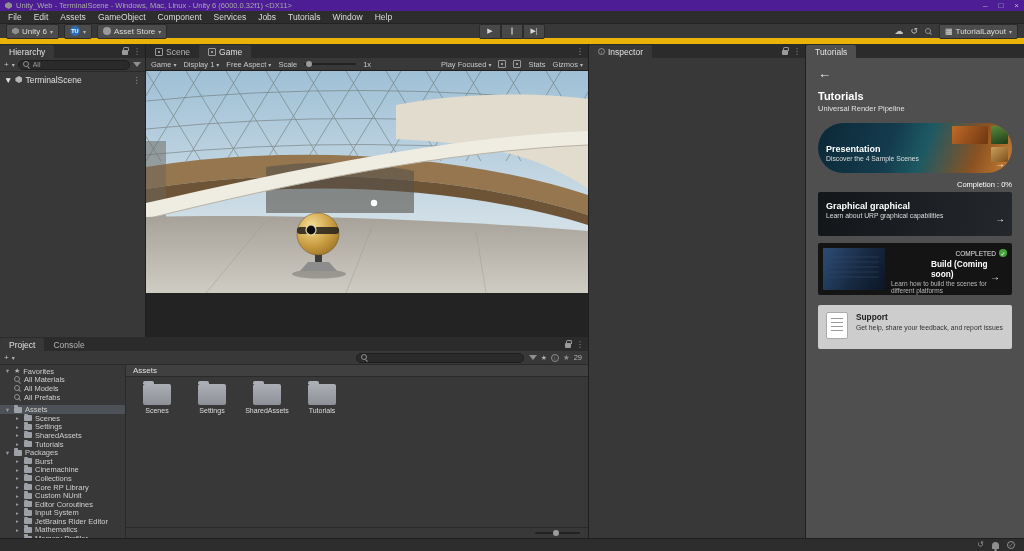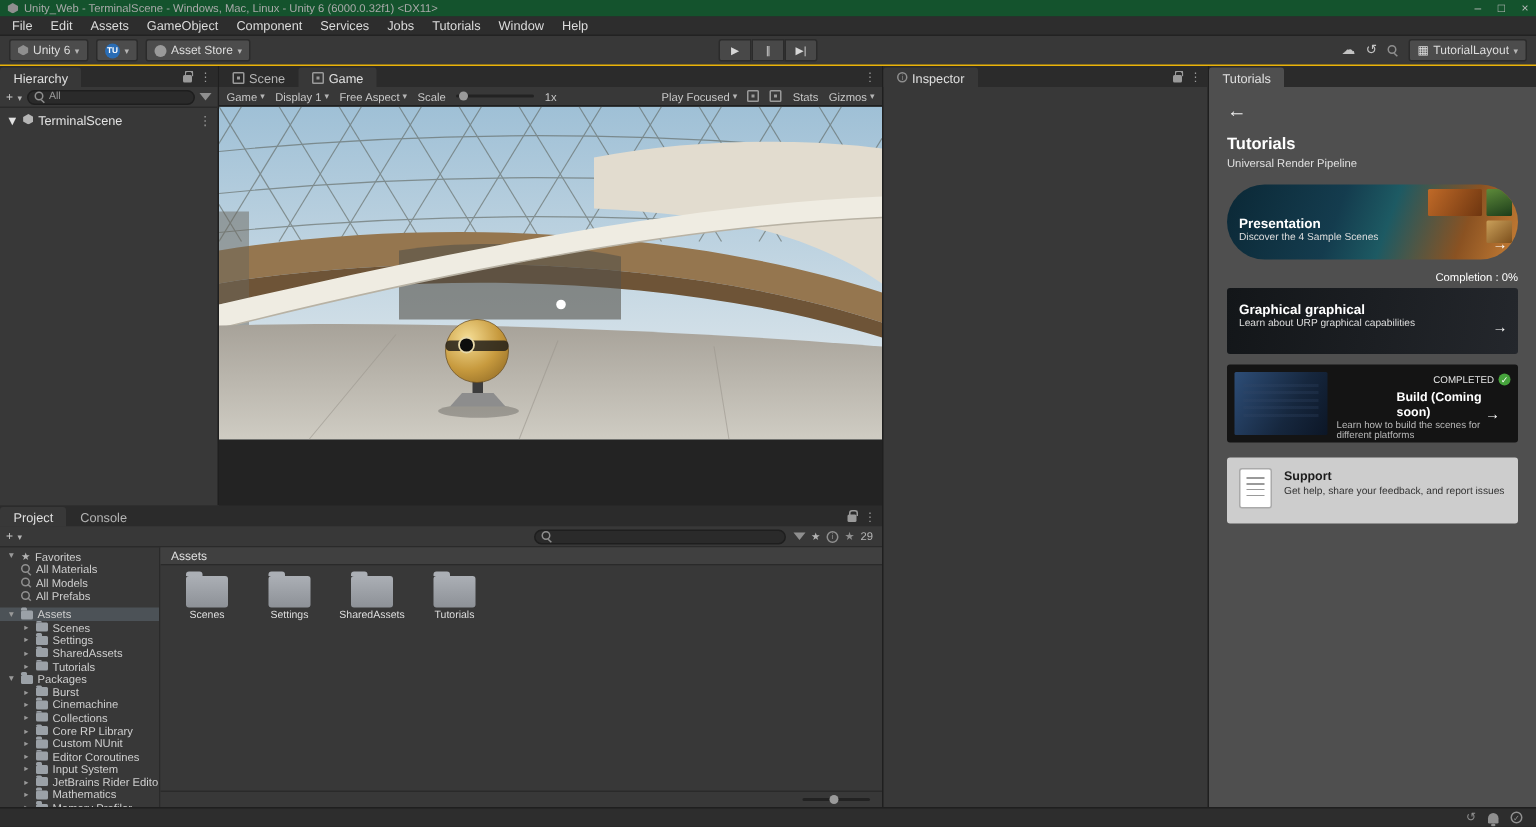--- a/index.html
+++ b/index.html
@@ -1,28 +1,28 @@
 <!DOCTYPE html>
 <html><head>
 <meta charset="utf-8">
 <style>
   *{margin:0;padding:0;box-sizing:border-box;font-family:"Liberation Sans",sans-serif;}
   html,body{width:1024px;height:551px;overflow:hidden;background:#282828;color:#ccc;}
 
   
-  .titlebar{height:11px;background:#14532d;display:flex;align-items:center;padding:0 5px;font-size:7.5px;color:#a9a9a9;}
+  .titlebar{height:11px;background:#4c1d95;display:flex;align-items:center;padding:0 5px;font-size:7.5px;color:#a9a9a9;}
   .app-logo{width:7px;height:7px;background:#8f8f8f;clip-path:polygon(50% 0,100% 28%,100% 72%,50% 100%,0 72%,0 28%);margin-right:4px;flex:none;}
   .win-controls{margin-left:auto;display:flex;gap:11px;font-size:8px;color:#bdbdbd;align-items:center;}
 
   
   .menubar{height:13px;background:#2d2d2d;border-bottom:1px solid #222;display:flex;align-items:center;font-size:8.5px;color:#dcdcdc;padding-left:2px;}
   .menu-item{padding:0 6px;line-height:13px;cursor:default;}
 
   
-  .toolbar{height:20px;background:#383838;border-bottom:1px solid #eab308;display:flex;align-items:center;padding:0 6px;position:relative;}
+  .toolbar{height:20px;background:#383838;border-bottom:6px solid #eab308;display:flex;align-items:center;padding:0 6px;position:relative;}
   .tb-chip{height:15px;background:#4c4c4c;border:1px solid #2b2b2b;border-radius:2px;color:#ddd;font-size:8px;display:flex;align-items:center;gap:3px;padding:0 5px;margin-right:5px;}
   .caret{font-size:6px;color:#b5b5b5;}
   .avatar{width:10px;height:10px;border-radius:50%;background:#2a6db5;color:#fff;font-size:5.5px;display:flex;align-items:center;justify-content:center;font-weight:bold;}
   .person-dot{width:8px;height:8px;border-radius:50%;background:#9a9a9a;}
   .play-group{position:absolute;left:50%;transform:translateX(-50%);display:flex;}
   .play-btn{width:22px;height:15px;background:#484848;border:1px solid #2b2b2b;color:#d7d7d7;font-size:7px;display:flex;align-items:center;justify-content:center;}
   .play-btn:first-child{border-radius:2px 0 0 2px;}
   .play-btn:last-child{border-radius:0 2px 2px 0;}
   .tb-right{margin-left:auto;display:flex;align-items:center;gap:7px;}
   .tb-icon{font-size:9px;color:#c3c3c3;line-height:1;}
@@ -112,21 +112,21 @@
   .support-icon{width:22px;height:27px;background:#fff;border:1px solid #aaa;border-radius:2px;flex:none;position:relative;}
   .support-icon::before{content:"";position:absolute;left:4px;right:4px;top:5px;height:14px;background:repeating-linear-gradient(#9a9a9a 0 1px,transparent 1px 4px);}
   .card-support .c-title{color:#1c1c1c;font-size:8.3px;}
   .card-support .c-sub{color:#333;font-size:6.8px;margin-top:2px;}
 
   
   .project{flex:1;display:flex;flex-direction:column;background:#383838;min-height:0;}
   .proj-search{width:168px;margin-left:auto;}
   .proj-icons{display:flex;align-items:center;gap:4px;padding:0 2px;color:#b5b5b5;font-size:7.5px;}
   .proj-body{flex:1;display:flex;min-height:0;}
-  .proj-tree{width:107px;border-right:1px solid #2a2a2a;flex:none;overflow:hidden;}
+  .proj-tree{width:126px;border-right:1px solid #2a2a2a;flex:none;overflow:hidden;}
   .proj-files{flex:1;display:flex;flex-direction:column;min-width:0;background:#383838;}
   .assets-bar{height:12px;background:#404040;border-bottom:1px solid #2a2a2a;display:flex;align-items:center;padding:0 7px;font-size:8px;color:#e0e0e0;flex:none;}
   .fgrid{flex:1;display:flex;gap:13px;padding:7px 10px;align-items:flex-start;}
   .fitem{width:42px;display:flex;flex-direction:column;align-items:center;gap:2px;font-size:7px;color:#dedede;cursor:default;}
   .icon-folder-lg{width:28px;height:21px;background:linear-gradient(#abafb5,#8d9197);border-radius:2px;position:relative;}
   .icon-folder-lg::before{content:"";position:absolute;top:-3px;left:0;width:11px;height:3px;background:#abafb5;border-radius:2px 2px 0 0;}
   .proj-footer{height:11px;border-top:1px solid #2a2a2a;display:flex;align-items:center;justify-content:flex-end;padding:0 8px;flex:none;}
 
   
   .statusbar{height:13px;background:#2d2d2d;border-top:1px solid #1f1f1f;display:flex;align-items:center;justify-content:flex-end;gap:8px;padding:0 9px;}

